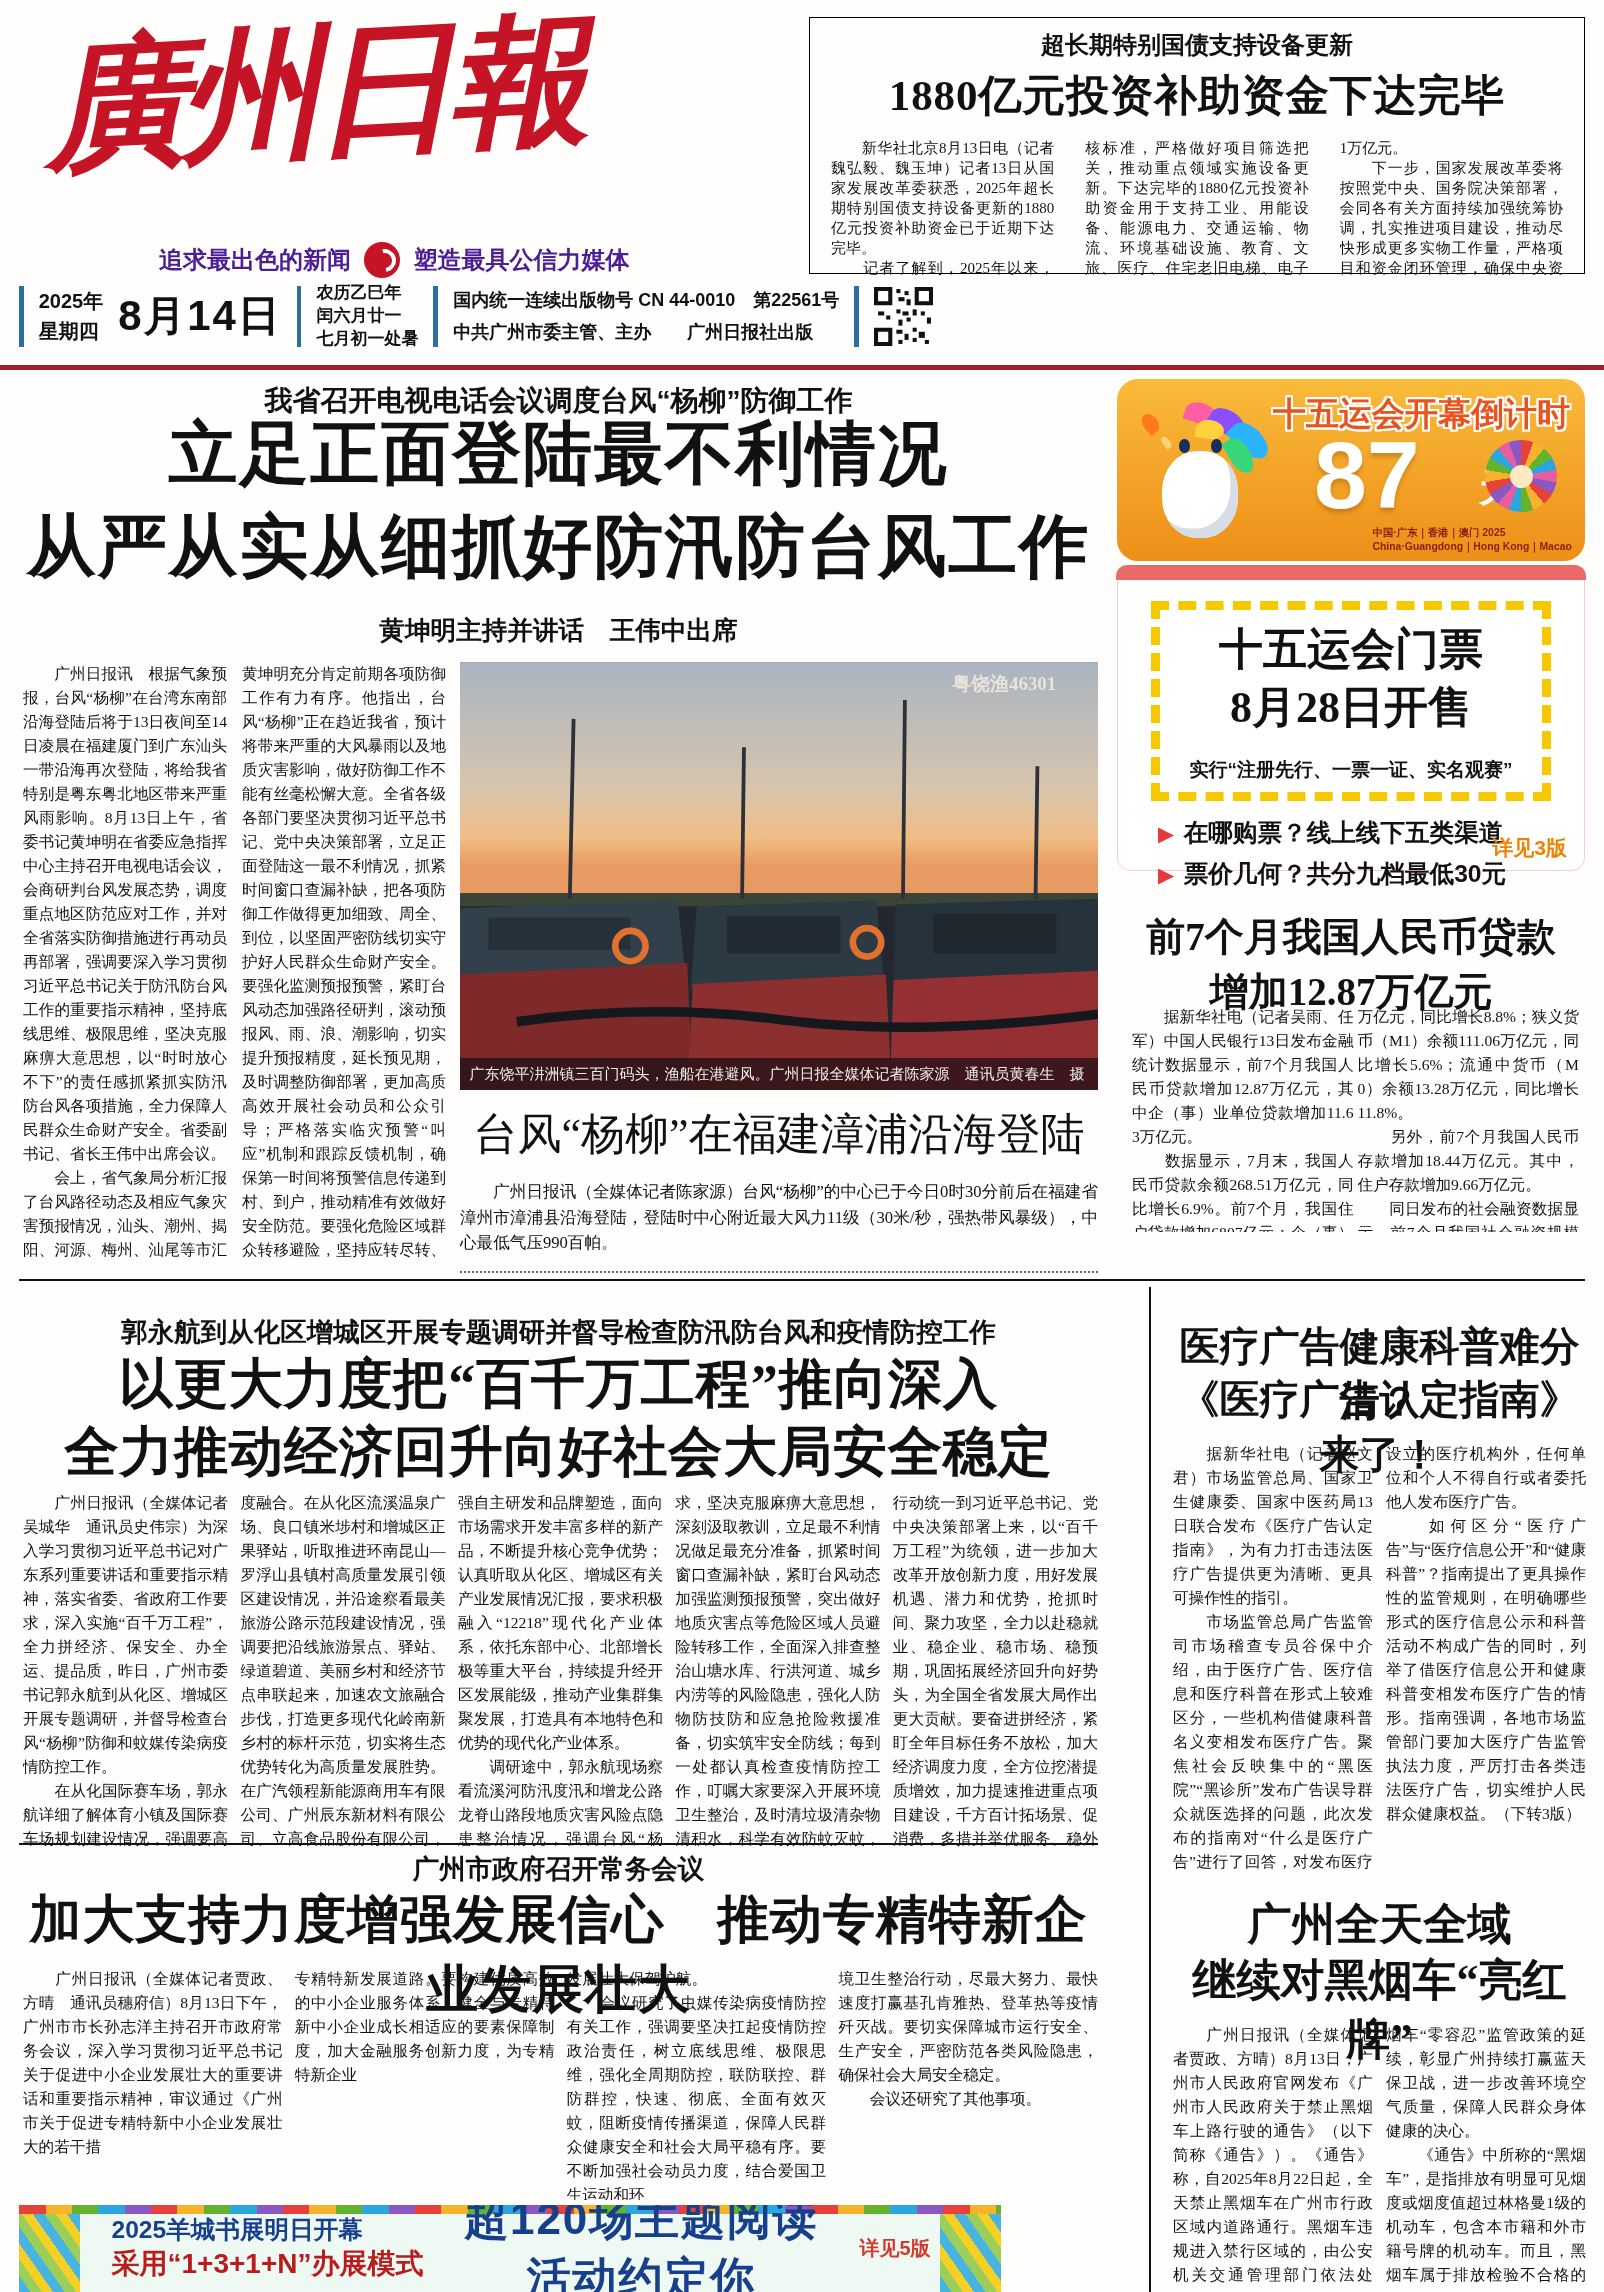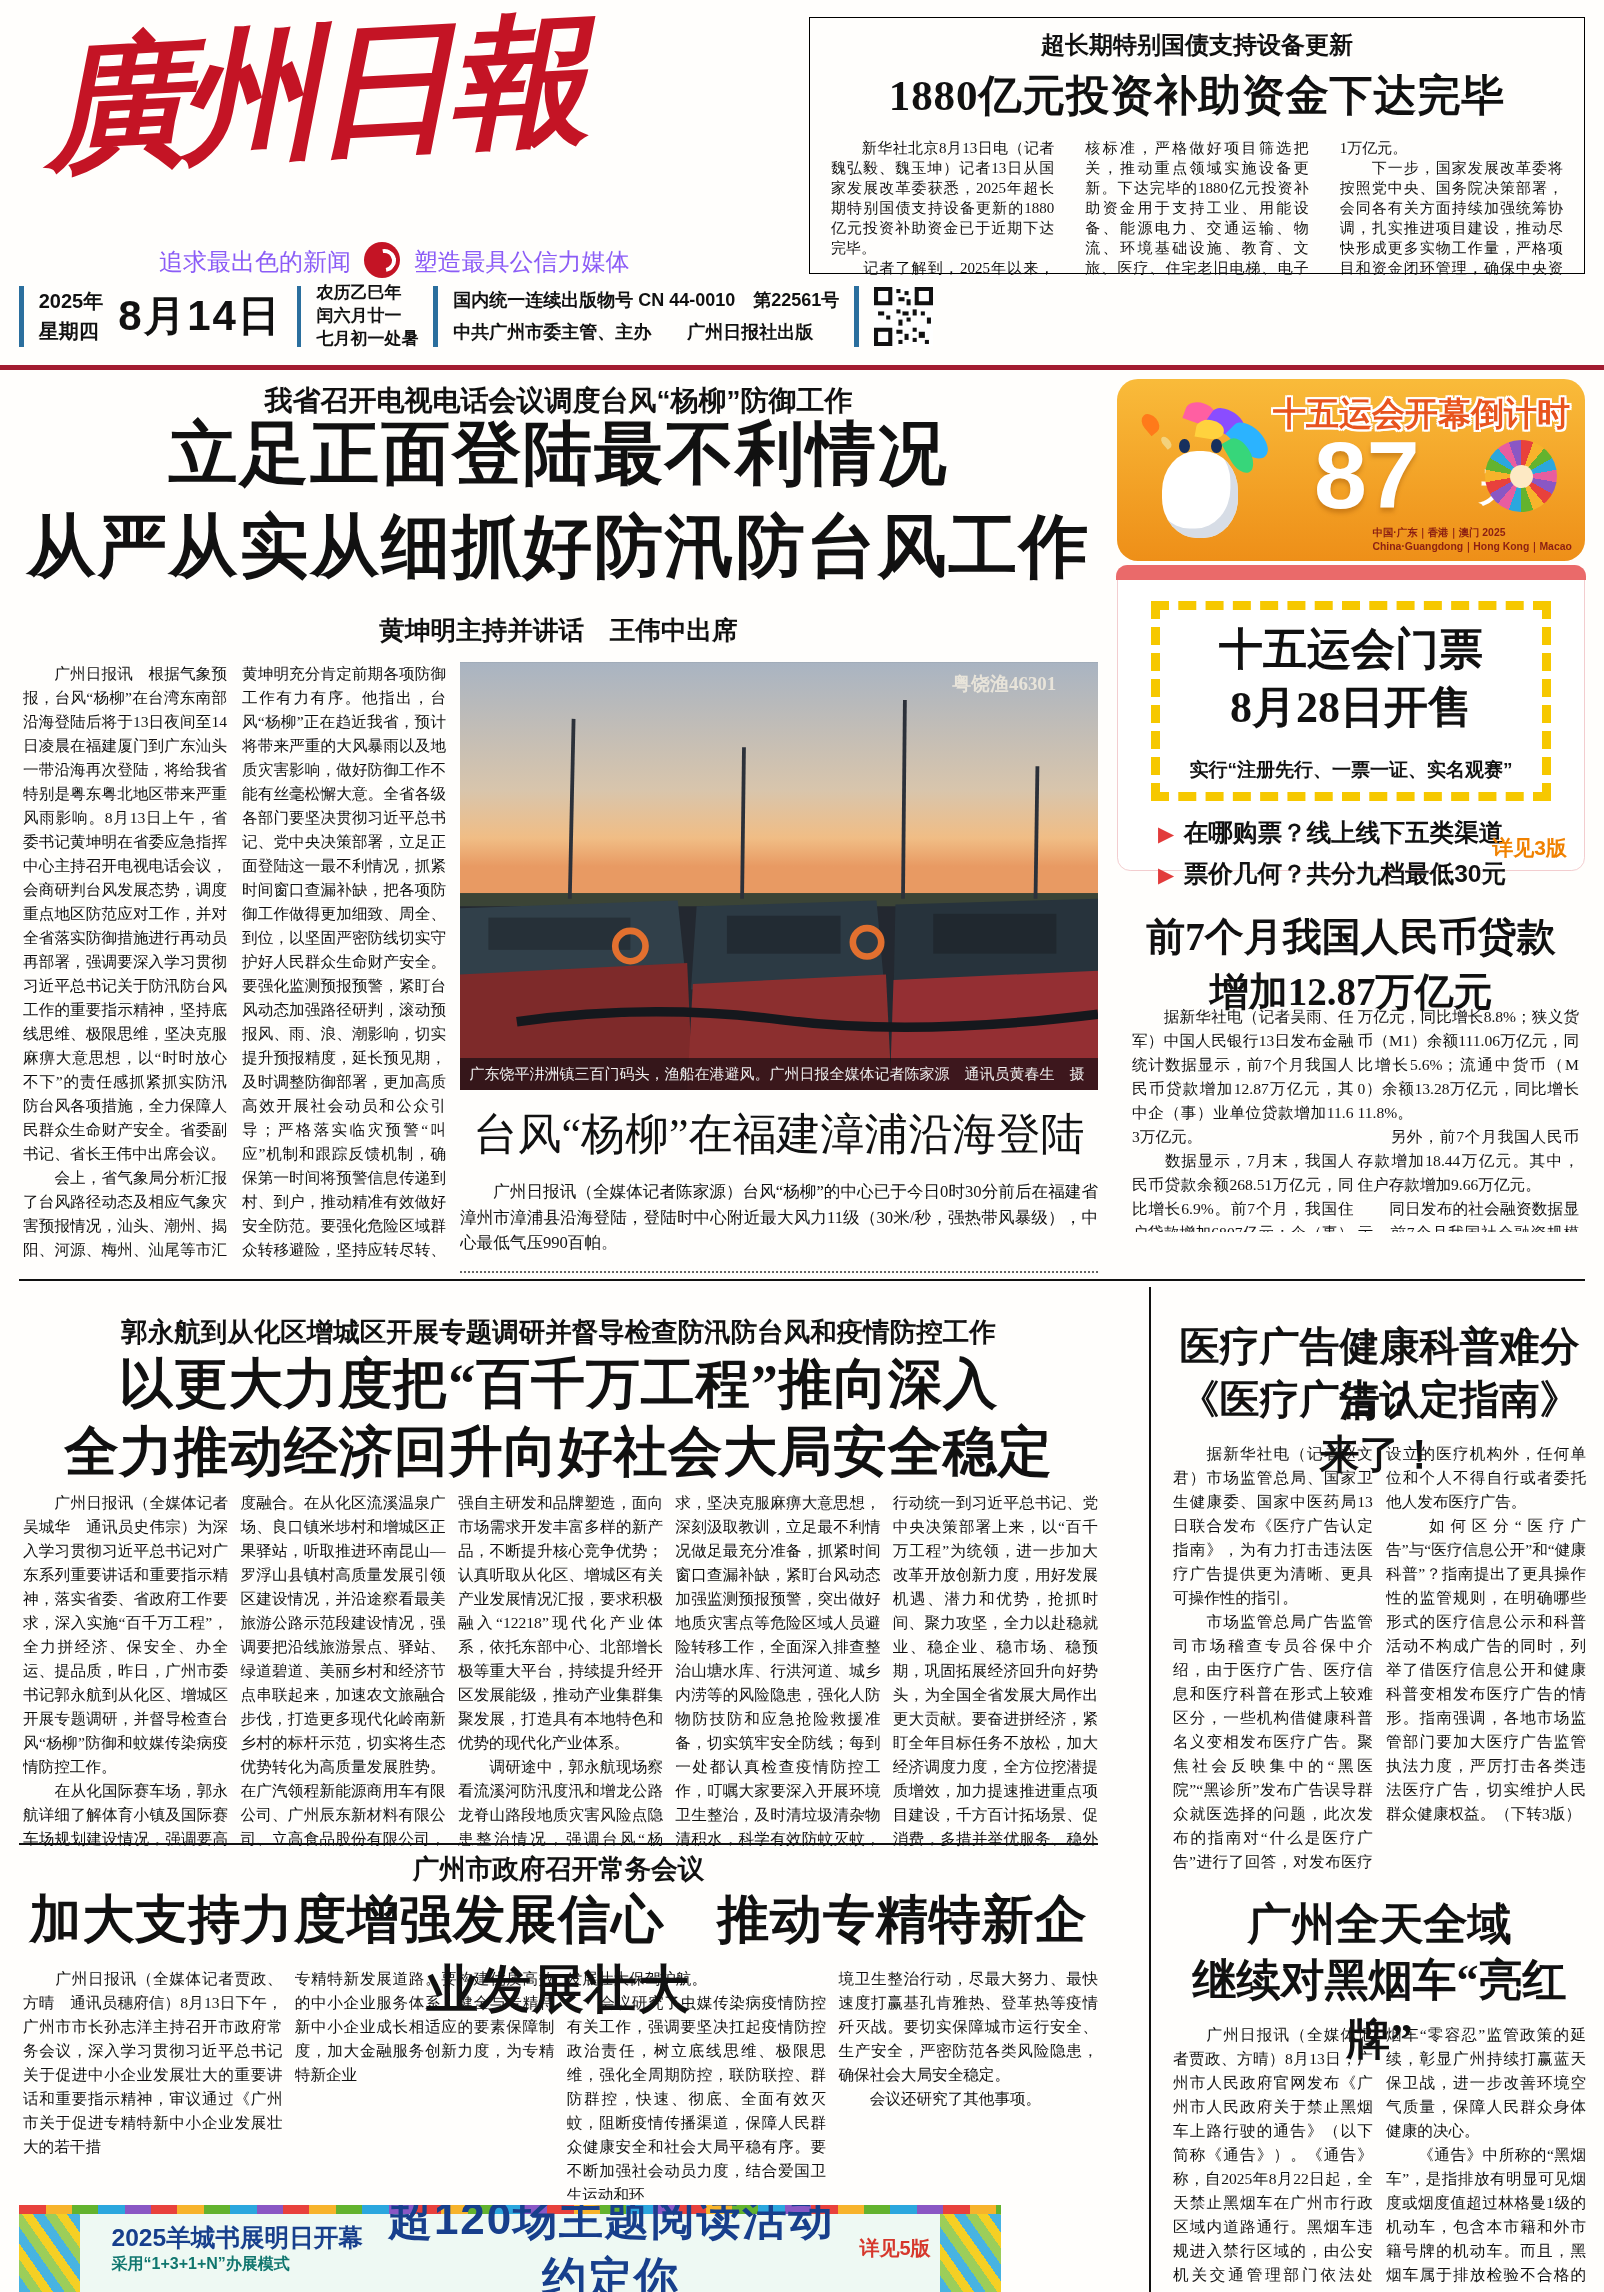--- a/index.html
+++ b/index.html
@@ -5,22 +5,22 @@
   html,body{margin:0;padding:0;background:#888;}
   .page{position:relative;width:1604px;height:2292px;background:#fffefc;margin:0 auto;
         overflow:hidden;color:#111;font-family:"Liberation Serif","DejaVu Serif",serif;}
   .abs{position:absolute;}
   .sans{font-family:"Liberation Sans","DejaVu Sans",sans-serif;}
   .center{text-align:center;}
   .col{ text-align:justify; white-space:pre-wrap; word-break:break-all; overflow:hidden;}
   
   .logo{left:44px;top:5.7px;width:625px;font-size:142px;line-height:1.2;color:#c41425;
         font-weight:700;font-style:italic;letter-spacing:-7.6px;transform:rotate(-3deg);}
-  .slogan{left:159px;top:242px;display:flex;align-items:flex-end;gap:13.2px;
-          color:#8b5cf6;font-size:24px;font-weight:400;}
+  .slogan{left:159px;top:242px;display:flex;align-items:center;gap:13.2px;
+          color:#4c1d95;font-size:24px;font-weight:700;}
   .slogan-icon{width:36px;height:36px;border-radius:50%;background:#c41425;position:relative;flex:none;}
   .slogan-icon::after{content:"";position:absolute;left:8.5px;top:6.6px;width:15px;height:15px;
           border:4.7px solid #fff;border-left-color:transparent;border-bottom-color:transparent;
           border-radius:50%;transform:rotate(35deg);}
   .dateline{left:19px;top:282px;display:flex;align-items:center;gap:15px;}
   .vbar{width:4.7px;height:61px;background:#2b6f9e;flex:none;}
   .yr{font-size:20px;line-height:1.5;font-weight:700;}
   .bigdate{font-size:42px;font-weight:900;letter-spacing:1.9px;}
   .lunar{font-size:17px;line-height:1.35;font-weight:700;}
   .pub{font-size:18px;line-height:1.8;font-weight:700;}
@@ -105,21 +105,21 @@
   .smoke-body .col{flex:1;}
   
   .banner{left:19px;top:2205px;width:982px;height:87px;background:#eef9f3;overflow:hidden;
      display:flex;align-items:center;gap:24.6px;padding:0 26.5px;box-sizing:border-box;}
   .banner::before{content:"";position:absolute;left:0;top:0;width:100%;height:8.5px;
      background:repeating-linear-gradient(90deg,#e8413c 0 26.5px,#f7b32b 26.5px 53px,#63b32e 53px 79px,#2ba7de 79px 106px,#8a57c4 106px 132px);}
   .banner-deco{position:absolute;top:8.5px;bottom:0;width:61px;
      background:repeating-linear-gradient(55deg,#2aa7de 0 9.5px,#8dc63f 9.5px 19px,#f6c800 19px 28px);opacity:.85;}
   .banner-left{margin-left:66px;line-height:1.3;position:relative;}
   .banner-l1{color:#173f8c;font-size:24.6px;font-weight:900;}
-  .banner-l2{color:#0f766e;font-size:16px;font-weight:700;}
+  .banner-l2{color:#b91c1c;font-size:28px;font-weight:700;}
   .banner-main{flex:1;text-align:center;color:#173f8c;font-size:44px;font-weight:900;letter-spacing:1.9px;position:relative;}
   .banner-more{color:#d6372b;font-size:20px;font-weight:700;margin-right:44px;position:relative;}
 </style>
 </head>
 <body>
 
 <div class="page">
 
   <div class="abs logo">廣州日報</div>
 

